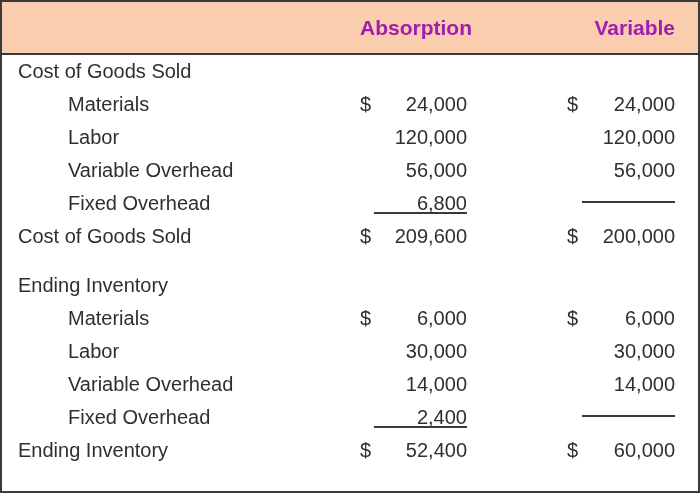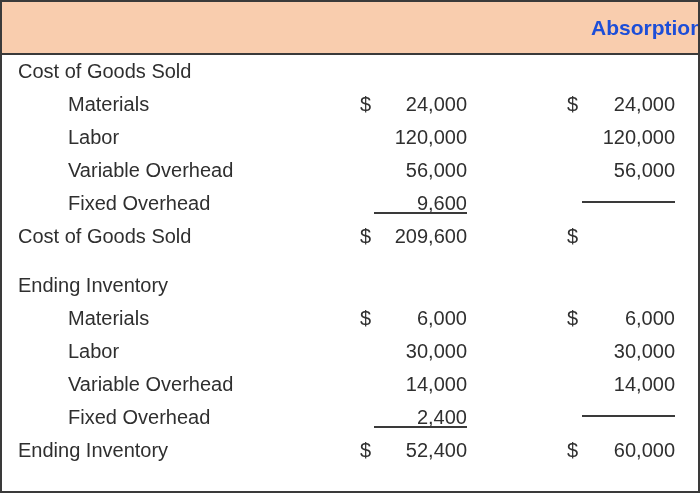--- a/index.html
+++ b/index.html
@@ -16,21 +16,21 @@
   }
 
   .thead {
     height:53px;
     background:#f9cdae;
     border-bottom:2px solid #3a3a3a;
     display:flex;
     align-items:center;
     font-weight:bold;
     font-size:21px;
-    color:#1d4ed8;
+    color:#a21caf;
   }
   .thead .spacer-col { flex:1; }
   .th-cell { text-align:right; }
   .th-abs { width:107px; }
   .th-var { width:108px; margin-left:100px; margin-right:23px; }
 
   .tbody { }
 
   .row { display:flex; align-items:center; height:33px; }
   .section-gap { height:16px; }
@@ -61,20 +61,21 @@
   }
 </style>
 </head>
 <body>
 
 <div class="table-wrap">
 
   <div class="thead">
     <div class="spacer-col"></div>
     <div class="th-cell th-abs">Absorption</div>
+    <div class="th-cell th-var">Variable</div>
   </div>
 
   <div class="tbody">
 
     <div class="row">
       <div class="lbl">Cost of Goods Sold</div>
     </div>
 
     <div class="row">
       <div class="lbl indent">Materials</div>
@@ -109,36 +110,37 @@
       <div class="amt var-col">
         <span class="cur"></span>
         <span class="val">56,000</span>
       </div>
     </div>
 
     <div class="row">
       <div class="lbl indent">Fixed Overhead</div>
       <div class="amt abs-col rule">
         <span class="cur"></span>
-        <span class="val">9,600</span>
+        <span class="val">6,800</span>
       </div>
       <div class="amt var-col rule">
         <span class="cur"></span>
         <span class="val"></span>
       </div>
     </div>
 
     <div class="row">
       <div class="lbl">Cost of Goods Sold</div>
       <div class="amt abs-col">
         <span class="cur">$</span>
         <span class="val">209,600</span>
       </div>
       <div class="amt var-col">
         <span class="cur">$</span>
+        <span class="val">200,000</span>
       </div>
     </div>
 
     <div class="section-gap"></div>
 
     <div class="row">
       <div class="lbl">Ending Inventory</div>
     </div>
 
     <div class="row">

